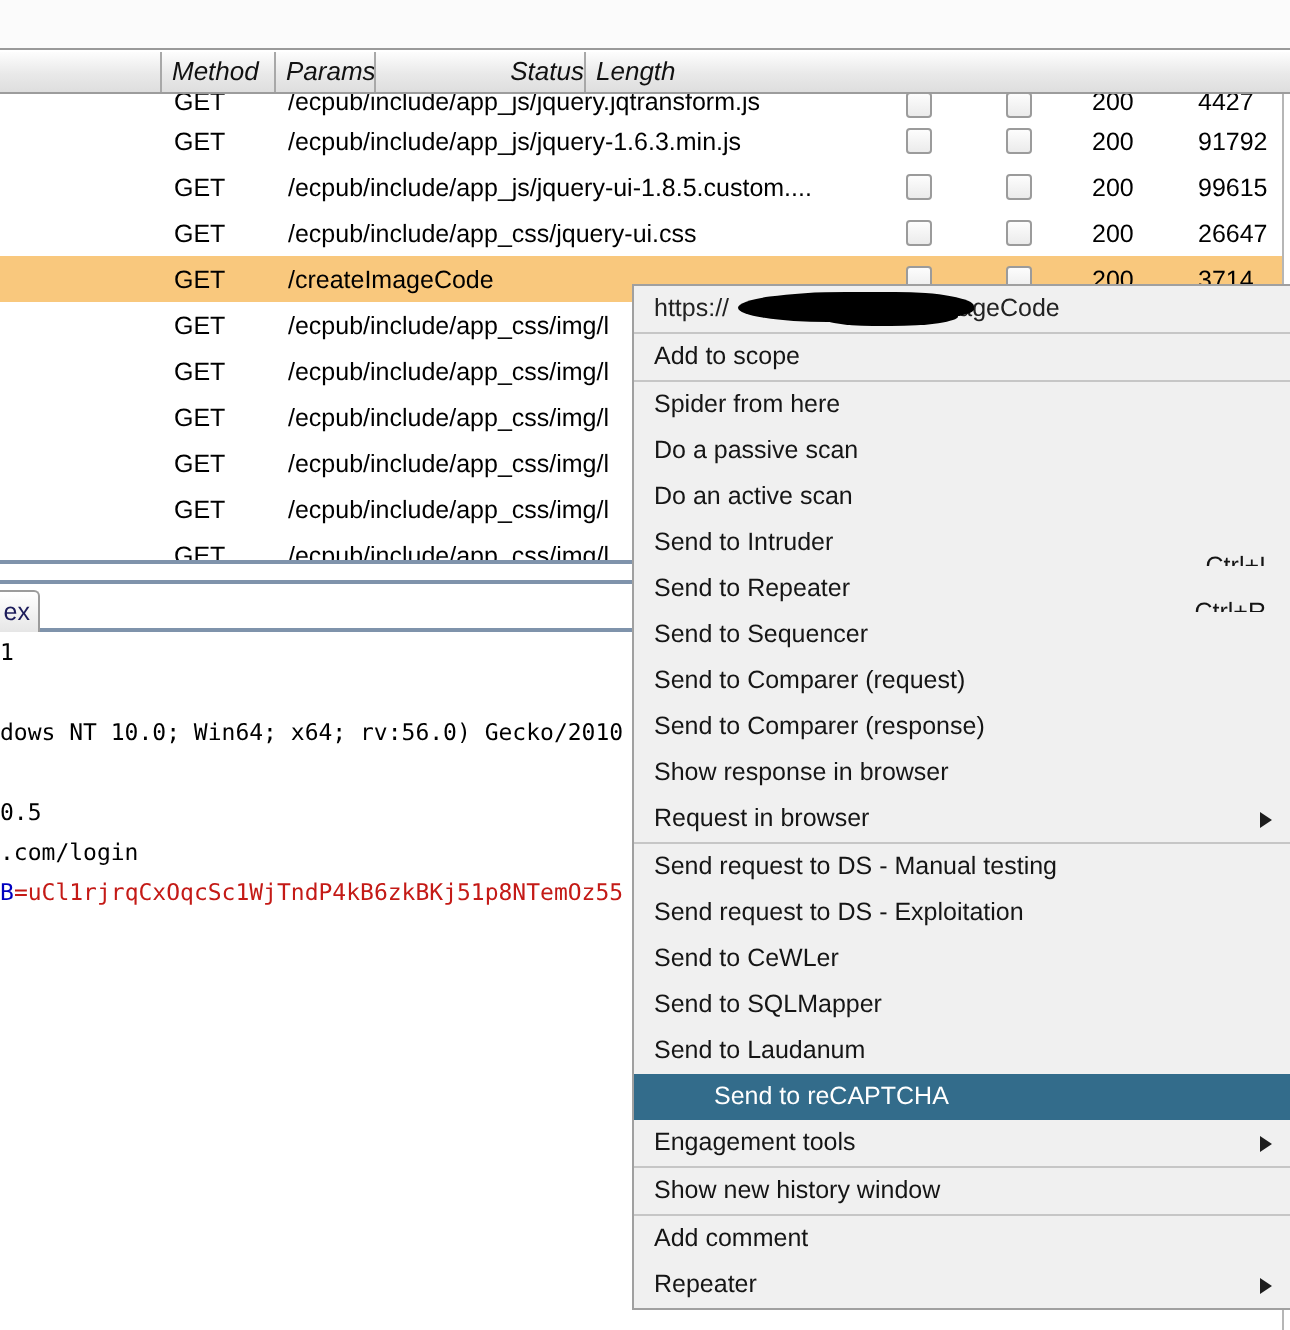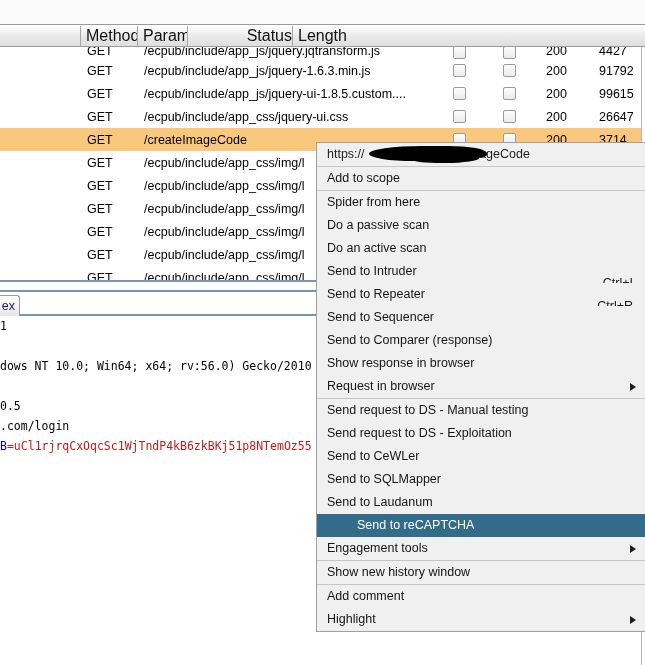--- a/index.html
+++ b/index.html
@@ -37,28 +37,29 @@
     overflow: hidden;
   }
   #table-header {
     display: flex;
     height: 21px;
     background: linear-gradient(to bottom, #fdfdfd 0%, #e9e9e9 55%, #dedede 100%);
     border-bottom: 1px solid #9c9c9c;
     box-sizing: border-box;
   }
   #table-header .th {
-    font-size: 16px;
+    font-size: 13px;
     color: #111;
     line-height: 20px;
     padding-left: 5px;
     box-sizing: border-box;
     border-right: 1px solid #a8a8a8;
     white-space: nowrap;
     overflow: hidden;
+    font-style: italic;
   }
   #table-header .th.first { border-left: none; }
   .col-blank   { width: 81px; }
   .col-method  { width: 57px; }
   .col-url     { width: 296px; }
   .col-params  { width: 50px; }
   .col-edited  { width: 50px; margin-top: 35px; }
   .col-status  { width: 55px; text-align: right; }
   .col-length  { width: 56px; border-right: none !important; }
 
@@ -418,29 +419,30 @@
     <div class="menu-item header-url"><span>https://</span><span>&nbsp;&nbsp;&nbsp;&nbsp;&nbsp;&nbsp;&nbsp;&nbsp;&nbsp;&nbsp;&nbsp;&nbsp;&nbsp;&nbsp;&nbsp;&nbsp;&nbsp;&nbsp;/createImageCode</span><span class="redaction"></span><span class="redaction tail"></span></div>
     <div class="menu-sep"></div>
     <div class="menu-item"><span>Add to scope</span></div>
     <div class="menu-sep"></div>
     <div class="menu-item"><span>Spider from here</span></div>
     <div class="menu-item"><span>Do a passive scan</span></div>
     <div class="menu-item"><span>Do an active scan</span></div>
     <div class="menu-item"><span>Send to Intruder</span><span class="shortcut">Ctrl+I</span></div>
     <div class="menu-item"><span>Send to Repeater</span><span class="shortcut">Ctrl+R</span></div>
     <div class="menu-item"><span>Send to Sequencer</span></div>
+    <div class="menu-item"><span>Send to Comparer (request)</span></div>
     <div class="menu-item"><span>Send to Comparer (response)</span></div>
     <div class="menu-item"><span>Show response in browser</span></div>
     <div class="menu-item"><span>Request in browser</span><span class="submenu-arrow"></span></div>
     <div class="menu-sep"></div>
     <div class="menu-item"><span>Send request to DS - Manual testing</span></div>
     <div class="menu-item"><span>Send request to DS - Exploitation</span></div>
     <div class="menu-item"><span>Send to CeWLer</span></div>
     <div class="menu-item"><span>Send to SQLMapper</span></div>
     <div class="menu-item"><span>Send to Laudanum</span></div>
     <div class="menu-item selected"><span>Send to reCAPTCHA</span></div>
     <div class="menu-item"><span>Engagement tools</span><span class="submenu-arrow"></span></div>
     <div class="menu-sep"></div>
     <div class="menu-item"><span>Show new history window</span></div>
     <div class="menu-sep"></div>
     <div class="menu-item"><span>Add comment</span></div>
-    <div class="menu-item"><span>Highlight</span><span class="submenu-arrow"></span></div>
+    <div class="menu-item"><span>Repeater</span><span class="submenu-arrow"></span></div>
   </div>
 
 </body></html>

